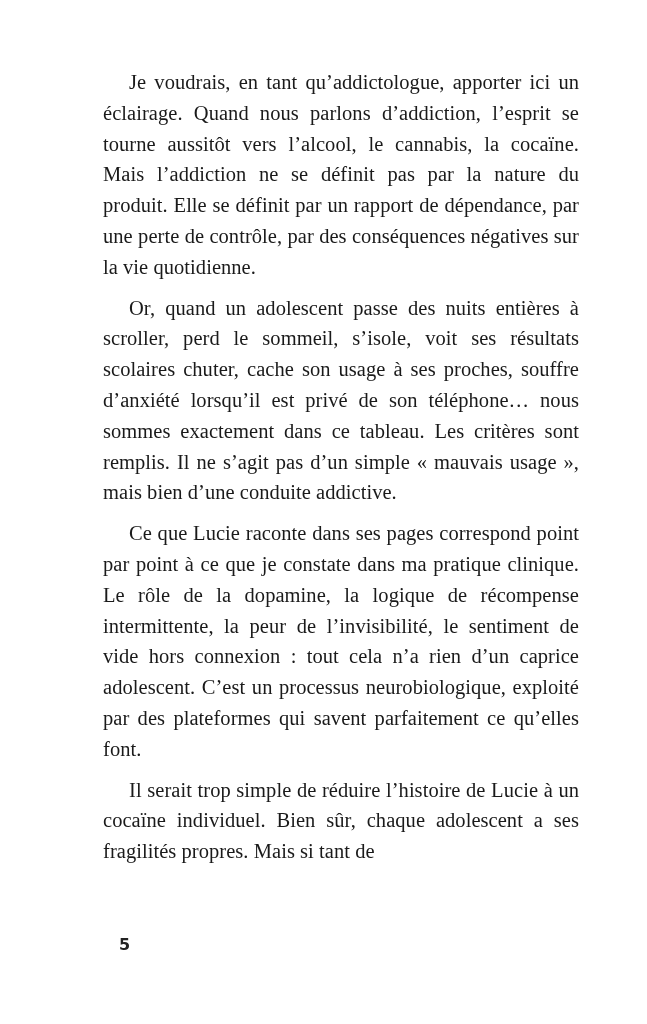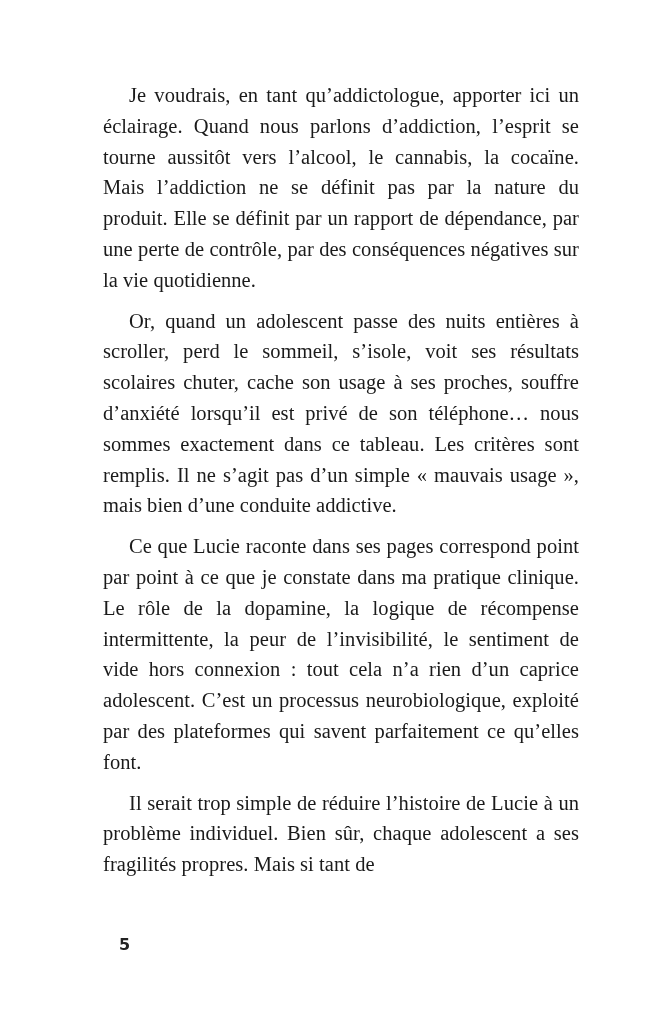--- a/index.html
+++ b/index.html
@@ -9,21 +9,21 @@
     }
     body {
       width: 647px;
       height: 1024px;
       position: relative;
       overflow: hidden;
     }
     .page {
       position: absolute;
       left: 103px;
-      top: 80px;
+      top: 67px;
       width: 476px;
     }
     .para {
       font-family: "Liberation Serif", "DejaVu Serif", serif;
       font-size: 20.5px;
       line-height: 30.8px;
       color: #1a1a1a;
       text-align: justify;
       text-indent: 26px;
       margin: 0 0 10px 0;
@@ -40,16 +40,16 @@
       color: #222222;
     }
   </style>
 </head>
 <body>
 
 <div class="page">
   <p class="para">Je voudrais, en tant qu’addictologue, apporter ici un éclairage. Quand nous parlons d’addiction, l’esprit se tourne aussitôt vers l’alcool, le cannabis, la cocaïne. Mais l’addiction ne se définit pas par la nature du produit. Elle se définit par un rapport de dépendance, par une perte de contrôle, par des conséquences négatives sur la vie quotidienne.</p>
   <p class="para">Or, quand un adolescent passe des nuits entières à scroller, perd le sommeil, s’isole, voit ses résultats scolaires chuter, cache son usage à ses proches, souffre d’anxiété lorsqu’il est privé de son téléphone… nous sommes exactement dans ce tableau. Les critères sont remplis. Il ne s’agit pas d’un simple « mauvais usage », mais bien d’une conduite addictive.</p>
   <p class="para">Ce que Lucie raconte dans ses pages correspond point par point à ce que je constate dans ma pratique clinique. Le rôle de la dopamine, la logique de récompense intermittente, la peur de l’invisibilité, le sentiment de vide hors connexion : tout cela n’a rien d’un caprice adolescent. C’est un processus neurobiologique, exploité par des plateformes qui savent parfaitement ce qu’elles font.</p>
-  <p class="para">Il serait trop simple de réduire l’histoire de Lucie à un problème individuel. Bien sûr, chaque adolescent a ses fragilités propres. Mais si tant de</p>
+  <p class="para">Il serait trop simple de réduire l’histoire de Lucie à un cocaïne individuel. Bien sûr, chaque adolescent a ses fragilités propres. Mais si tant de</p>
 </div>
 
 <div class="page-number">5</div>
 
 </body></html>

